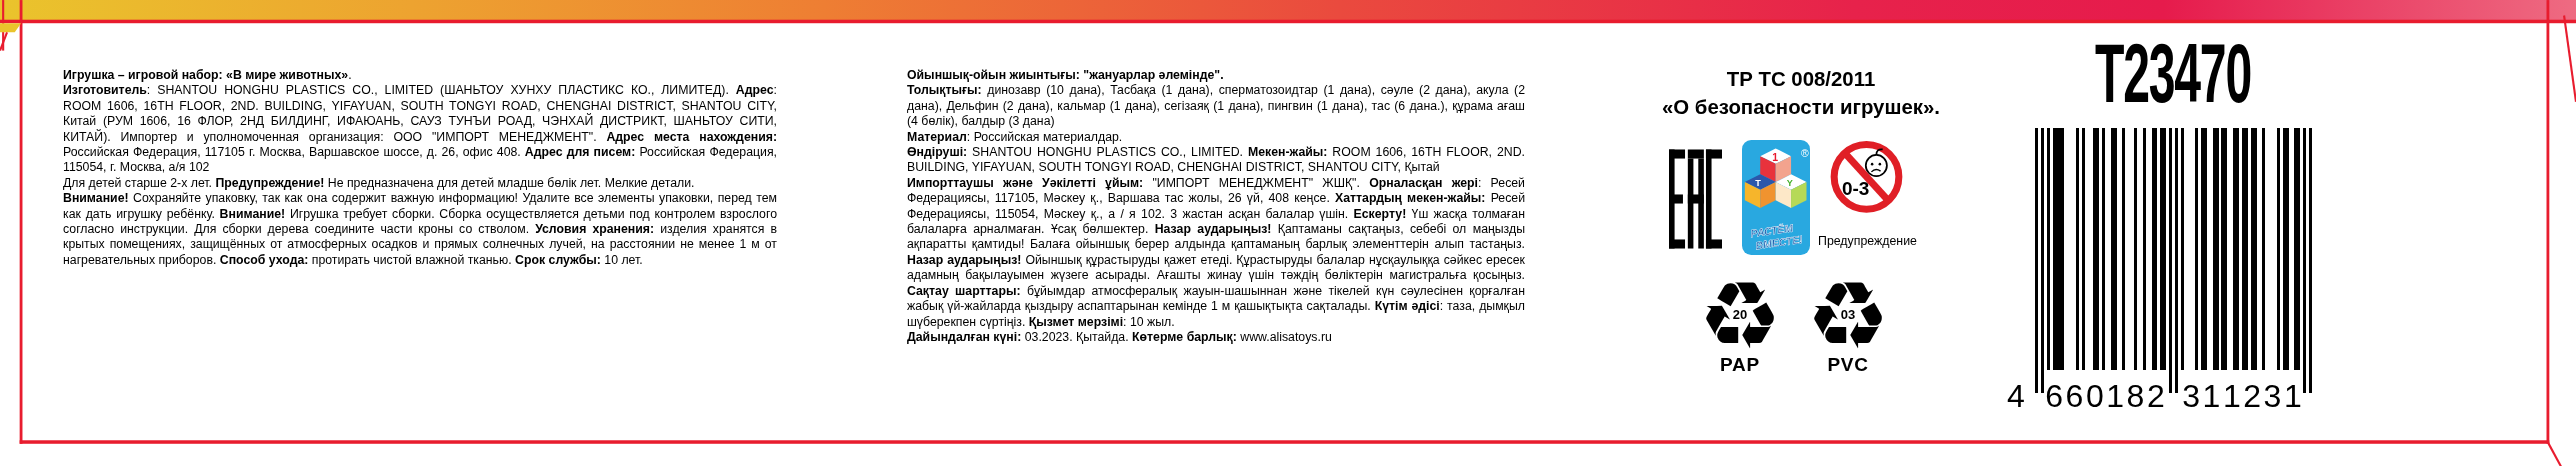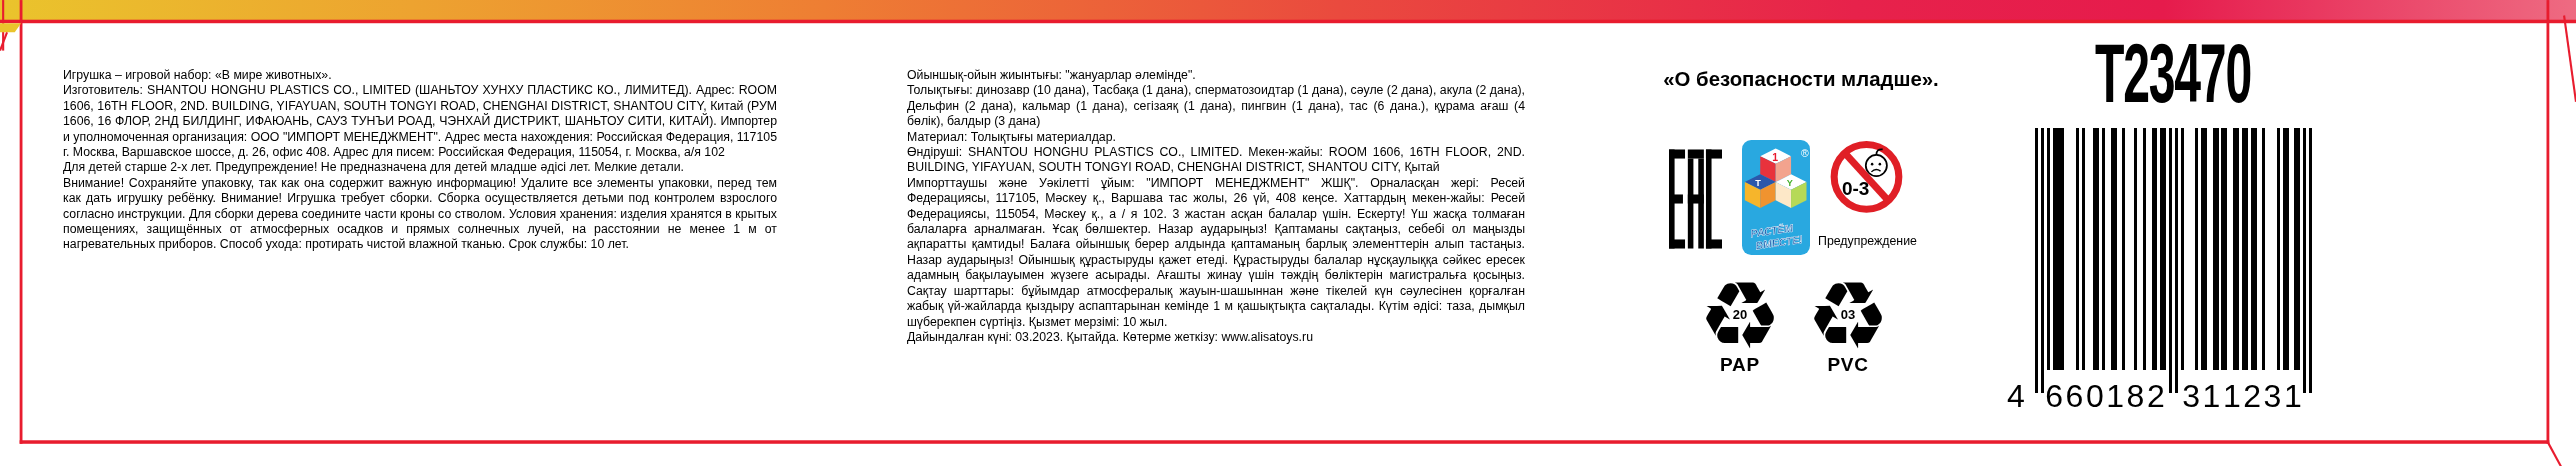--- a/index.html
+++ b/index.html
@@ -3,21 +3,21 @@
 <meta charset="utf-8">
 <style>
   html,body{margin:0;padding:0;}
   body{width:2576px;height:467px;position:relative;background:#fff;
        font-family:"Liberation Sans",sans-serif;color:#000;overflow:hidden;}
   .strip{position:absolute;left:0;top:0;width:2576px;height:19.7px;
     background:linear-gradient(90deg,#eac42c 0%,#eda330 16%,#ee7e33 32%,#ea4a3e 52%,#e7224b 72%,#e61b4c 84%,#ee6b82 100%);}
   .dielines{position:absolute;left:0;top:0;pointer-events:none;}
   .col{position:absolute;top:68px;font-size:12.3px;line-height:15.4px;text-align:justify;}
   .col p{margin:0;}
-  .b{font-weight:normal;}
+  .b{font-weight:bold;}
   .col-ru{left:63px;width:714px;}
   .col-kz{left:907px;width:618px;}
   .cert{position:absolute;left:1650px;top:65px;width:302px;text-align:center;
         font-weight:bold;font-size:20.4px;line-height:28px;}
   .eac{position:absolute;left:1669px;top:149px;}
   .toylogo{position:absolute;left:1742px;top:140px;}
   .agesign{position:absolute;left:1827px;top:136px;}
   .warncap{position:absolute;left:1789px;top:233px;width:157px;text-align:center;
            font-size:13px;transform:scaleX(.95);}
   .recy{position:absolute;width:98px;text-align:center;}
@@ -51,35 +51,36 @@
   <rect x="3" y="0" width="3" height="72" fill="#e81c2e"></rect>
   <polygon points="0,33 30,33 21,46 0,46" fill="#eac42c"></polygon>
   <line x1="10" y1="46" x2="0" y2="72" stroke="#e81c2e" stroke-width="3"></line>
   <line x1="3652" y1="22" x2="3669" y2="145" stroke="#e81c2e" stroke-width="3"></line>
   <line x1="3629" y1="630" x2="3648" y2="665" stroke="#e81c2e" stroke-width="3"></line>
 </svg>
 
 <div class="col col-ru">
   <p><span class="b">Игрушка – игровой набор: «В мире животных»</span><span>.</span></p>
   <p><span class="b">Изготовитель</span><span>: SHANTOU HONGHU PLASTICS CO., LIMITED (ШАНЬТОУ ХУНХУ ПЛАСТИКС КО., ЛИМИТЕД). </span><span class="b">Адрес</span><span>: ROOM 1606, 16TH FLOOR, 2ND. BUILDING, YIFAYUAN, SOUTH TONGYI ROAD, CHENGHAI DISTRICT, SHANTOU CITY, Китай (РУМ 1606, 16 ФЛОР, 2НД БИЛДИНГ, ИФАЮАНЬ, САУЗ ТУНЪИ РОАД, ЧЭНХАЙ ДИСТРИКТ, ШАНЬТОУ СИТИ, КИТАЙ). Импортер и уполномоченная организация: ООО "ИМПОРТ МЕНЕДЖМЕНТ". </span><span class="b">Адрес места нахождения:</span><span> Российская Федерация, 117105 г. Москва, Варшавское шоссе, д. 26, офис 408. </span><span class="b">Адрес для писем:</span><span> Российская Федерация, 115054, г. Москва, а/я 102</span></p>
-  <p><span>Для детей старше 2-х лет. </span><span class="b">Предупреждение!</span><span> Не предназначена для детей младше әдісі лет. Мелкие детали.</span></p>
+  <p><span>Для детей старше 2-х лет. </span><span class="b">Предупреждение!</span><span> Не предназначена для детей младше бөлік лет. Мелкие детали.</span></p>
   <p><span class="b">Внимание!</span><span> Сохраняйте упаковку, так как она содержит важную информацию! Удалите все элементы упаковки, перед тем как дать игрушку ребёнку. </span><span class="b">Внимание!</span><span> Игрушка требует сборки. Сборка осуществляется детьми под контролем взрослого согласно инструкции. Для сборки дерева соедините части кроны со стволом. </span><span class="b">Условия хранения:</span><span> изделия хранятся в крытых помещениях, защищённых от атмосферных осадков и прямых солнечных лучей, на расстоянии не менее 1 м от нагревательных приборов. </span><span class="b">Способ ухода:</span><span> протирать чистой влажной  тканью. </span><span class="b">Срок службы:</span><span> 10 лет.</span></p>
 </div>
 
 <div class="col col-kz">
   <p><span class="b">Ойыншық-ойын жиынтығы: "жануарлар әлемінде".</span></p>
   <p><span class="b">Толықтығы:</span><span> динозавр (10 дана), Тасбақа (1 дана), сперматозоидтар (1 дана), сәуле (2 дана), акула (2 дана), Дельфин (2 дана), кальмар (1 дана), сегізаяқ (1 дана), пингвин (1 дана), тас (6 дана.), құрама ағаш (4 бөлік), балдыр (3 дана)</span></p>
-  <p><span class="b">Материал</span><span>: Толықтығы материалдар.</span></p>
+  <p><span class="b">Материал</span><span>: Российская материалдар.</span></p>
   <p><span class="b">Өндіруші:</span><span> SHANTOU HONGHU PLASTICS CO., LIMITED. </span><span class="b">Мекен-жайы:</span><span> ROOM 1606, 16TH FLOOR, 2ND. BUILDING, YIFAYUAN, SOUTH TONGYI ROAD, CHENGHAI DISTRICT, SHANTOU CITY, Қытай</span></p>
   <p><span class="b">Импорттаушы және Уәкілетті ұйым:</span><span> "ИМПОРТ МЕНЕДЖМЕНТ" ЖШҚ". </span><span class="b">Орналасқан жері</span><span>: Ресей Федерациясы, 117105, Мәскеу қ., Варшава тас жолы, 26 үй, 408 кеңсе. </span><span class="b">Хаттардың мекен-жайы:</span><span> Ресей Федерациясы, 115054, Мәскеу қ., а / я 102. 3 жастан асқан балалар үшін. </span><span class="b">Ескерту!</span><span> Үш жасқа толмаған балаларға арналмаған. Ұсақ бөлшектер. </span><span class="b">Назар аударыңыз!</span><span> Қаптаманы сақтаңыз, себебі ол маңызды ақпаратты қамтиды! Балаға ойыншық берер алдында қаптаманың барлық элементтерін алып тастаңыз. </span><span class="b">Назар аударыңыз!</span><span> Ойыншық құрастыруды қажет етеді. Құрастыруды балалар нұсқаулыққа сәйкес ересек адамның бақылауымен жүзеге асырады. Ағашты жинау үшін тәждің бөліктерін магистральға қосыңыз. </span><span class="b">Сақтау шарттары:</span><span> бұйымдар атмосфералық жауын-шашыннан және тікелей күн сәулесінен қорғалған жабық үй-жайларда қыздыру аспаптарынан кемінде 1 м қашықтықта сақталады. </span><span class="b">Күтім әдісі</span><span>: таза, дымқыл шүберекпен сүртіңіз. </span><span class="b">Қызмет мерзімі</span><span>: 10 жыл.</span></p>
-  <p><span class="b">Дайындалған күні:</span><span> 03.2023. Қытайда. </span><span class="b">Көтерме жеткізу:</span><span> www.alisatoys.ru</span></p>
+  <p><span class="b">Дайындалған күні:</span><span> 03.2023. Қытайда. </span><span class="b">Көтерме барлық:</span><span> www.alisatoys.ru</span></p>
 </div>
 
 <div class="cert">
-  <div>«О безопасности младше».</div>
+  <div>ТР ТС 008/2011</div>
+  <div>«О безопасности игрушек».</div>
 </div>
 
 <svg class="eac" width="53" height="100" viewBox="0 0 76 142">
   <g fill="#000">
     <rect x="0" y="0" width="8" height="142"></rect>
       <rect x="0" y="0" width="23" height="13"></rect>
     <rect x="0" y="64.5" width="20" height="13"></rect>
       <rect x="0" y="129" width="23" height="13"></rect>
     <rect x="27" y="0" width="23" height="13"></rect>
       <rect x="27" y="13" width="8" height="129"></rect>

